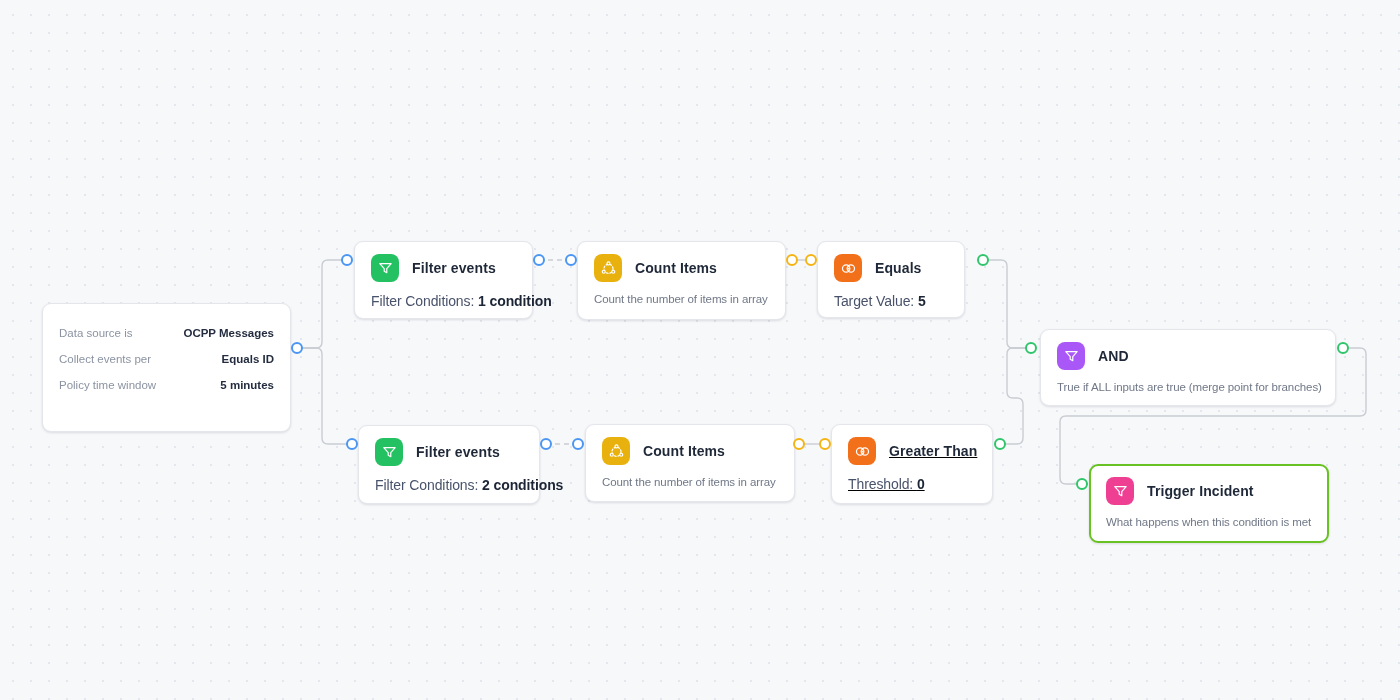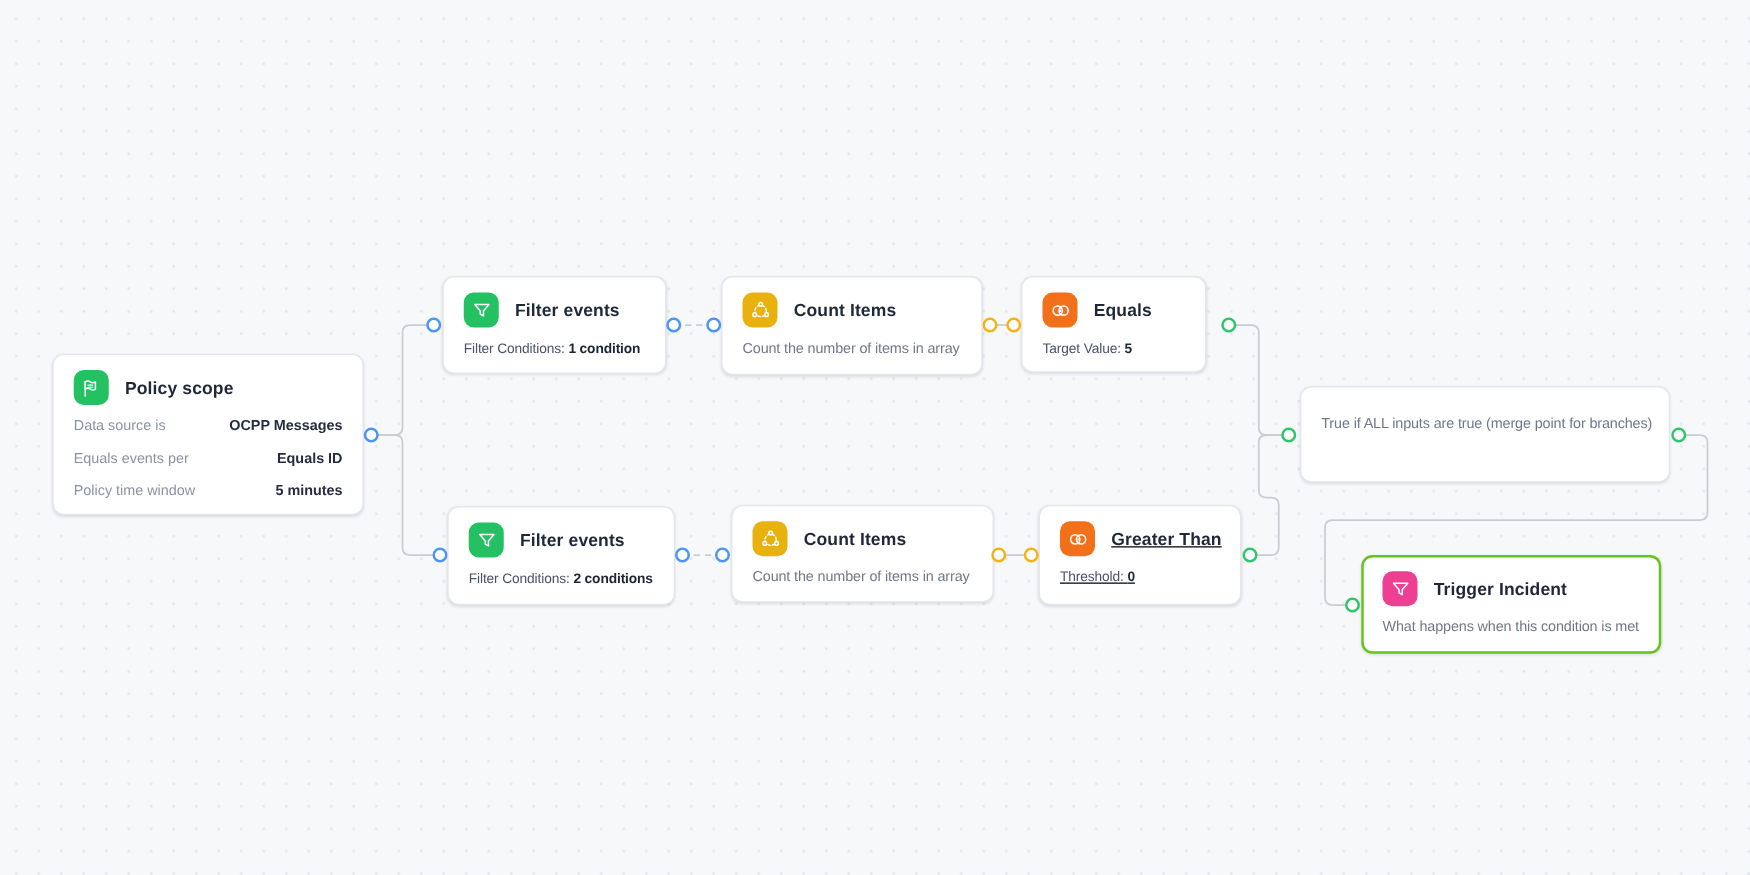--- a/index.html
+++ b/index.html
@@ -15,30 +15,31 @@
     background-size:18px 18px;background-position:4px 6px;
   }
   #edge-layer{position:absolute;inset:0;width:1400px;height:700px;z-index:1;}
   #edge-layer path{fill:none;stroke:var(--edge,#c9ccd2);stroke-width:1.4;}
   #edge-layer path.dashed{stroke-dasharray:5 4;}
   .node{
     position:absolute;z-index:2;box-sizing:border-box;
     background:#fff;border:1px solid #e4e6eb;border-radius:9px;
     box-shadow:0 1px 3px rgba(20,30,55,.08),0 1px 2px rgba(20,30,55,.05);
     padding:12px 16px;
+    margin-top:20px;
   }
   .node.selected{border:2px solid var(--sel,#68c222);padding:11px 15px;}
   .node-header{display:flex;align-items:center;gap:13px;}
   .node-icon{
     width:28px;height:28px;border-radius:8px;flex:0 0 auto;
     display:flex;align-items:center;justify-content:center;
   }
   .node-icon svg{display:block;width:17px;height:17px;stroke:#fff;stroke-width:1.7;fill:none;stroke-linecap:round;stroke-linejoin:round;}
   .node-title{font-size:14px;font-weight:700;color:#1f2838;letter-spacing:.1px;white-space:nowrap;}
-  .desc{margin:11px 0 0;font-size:11px;letter-spacing:-.1px;color:#49526b;white-space:nowrap;}
+  .desc{margin:11px 0 0;font-size:14px;letter-spacing:-.1px;color:#49526b;white-space:nowrap;}
   .desc.muted{color:#707887;font-size:11.5px;}
   .desc b{color:#1c2535;font-weight:700;}
   .rows{margin-top:11px;display:flex;flex-direction:column;gap:13px;}
   .row{display:flex;justify-content:space-between;align-items:baseline;font-size:11.5px;line-height:13px;}
   .row .lbl{color:#8b93a2;}
   .row .val{color:#242d3f;font-weight:700;text-align:center;}
   .handle{
     position:absolute;z-index:3;box-sizing:border-box;
     width:12px;height:12px;border-radius:50%;
     background:#fff;border:2.4px solid #999;
@@ -54,37 +55,27 @@
       <path d="M 539 260 L 571 260" class="dashed"></path>
       <path d="M 792 260 L 811 260"></path>
       <path d="M 546 444 L 578 444" class="dashed"></path>
       <path d="M 799 444 L 825 444"></path>
       <path d="M 983 260 L 1001 260 Q 1007 260 1007 266 L 1007 342 Q 1007 348 1013 348 L 1031 348"></path>
       <path d="M 1000 444 L 1017 444 Q 1023 444 1023 438 L 1023 404 Q 1023 398 1017 398 L 1013 398 Q 1007 398 1007 392 L 1007 354 Q 1007 348 1013 348 L 1031 348"></path>
       <path d="M 1343 348 L 1360 348 Q 1366 348 1366 354 L 1366 410 Q 1366 416 1360 416 L 1066 416 Q 1060 416 1060 422 L 1060 478 Q 1060 484 1066 484 L 1082 484"></path>
     </svg>
   <div id="nodes">
       <div class="node" style="left: 42px; top: 283px; width: 249px; height: 129px;">
-        <div class="node-header">
-          <span class="node-icon" style="background: rgb(35, 193, 97);">
-            <svg viewBox="0 0 24 24">
-              <path d="M4.5 21V4.5"></path>
-              <path d="M4.5 5c1.9-1.3 3.8-1.3 5.7 0s3.8 1.3 5.8 0v8.2c-2 1.3-3.9 1.3-5.8 0s-3.8-1.3-5.7 0z"></path>
-              <path d="M7.5 8.6h5.5M7.5 11h5.5" stroke-width="1.2"></path>
-            </svg>
-          </span>
-          <span class="node-title">Policy scope</span>
-        </div>
         <div class="rows">
           <div class="row">
             <span class="lbl">Data source is</span>
             <span class="val">OCPP Messages</span>
           </div>
           <div class="row">
-            <span class="lbl">Equals events per</span>
+            <span class="lbl">Collect events per</span>
             <span class="val">Equals ID</span>
           </div>
           <div class="row">
             <span class="lbl">Policy time window</span>
             <span class="val">5 minutes</span>
           </div>
         </div>
       </div>
       <div class="node" style="left: 354px; top: 221px; width: 179px; height: 78px;">
         <div class="node-header">
@@ -156,20 +147,28 @@
               <circle cx="8.7" cy="12" r="5.2"></circle>
               <circle cx="15.3" cy="12" r="5.2"></circle>
               <path d="M12 7.6v8.8" stroke-dasharray="1.6 2.2" stroke-width="1.3"></path>
             </svg>
           </span>
           <span class="node-title">Greater Than</span>
         </div>
         <p class="desc"><span>Threshold: </span><b>0</b></p>
       </div>
       <div class="node" style="left: 1040px; top: 309px; width: 296px; height: 77px;">
+        <div class="node-header">
+          <span class="node-icon" style="background: rgb(169, 87, 246);">
+            <svg viewBox="0 0 24 24">
+              <path d="M4 5h16l-6.2 7.3V18l-3.6-2.1v-3.6L4 5z"></path>
+            </svg>
+          </span>
+          <span class="node-title">AND</span>
+        </div>
         <p class="desc muted"><span>True if ALL inputs are true (merge point for branches)</span></p>
       </div>
       <div class="node selected" style="left: 1089px; top: 444px; width: 240px; height: 79px;">
         <div class="node-header">
           <span class="node-icon" style="background: rgb(238, 63, 146);">
             <svg viewBox="0 0 24 24">
               <path d="M4 5h16l-6.2 7.3V18l-3.6-2.1v-3.6L4 5z"></path>
             </svg>
           </span>
           <span class="node-title">Trigger Incident</span>

